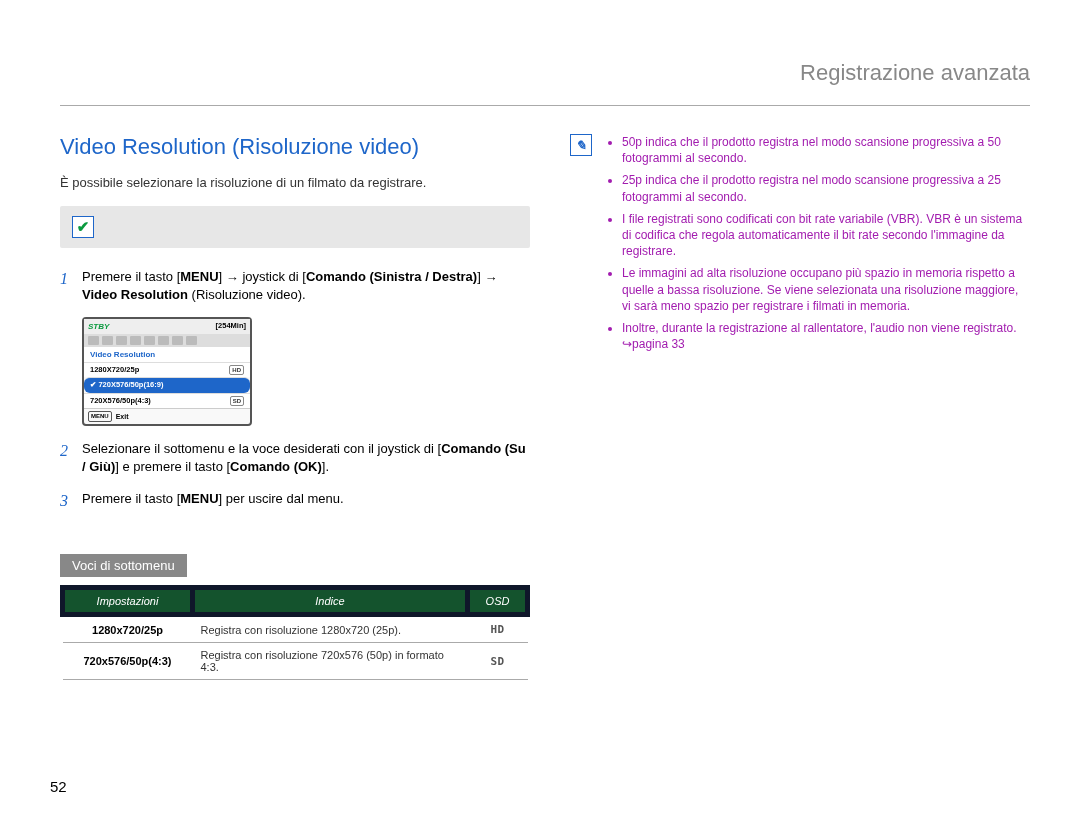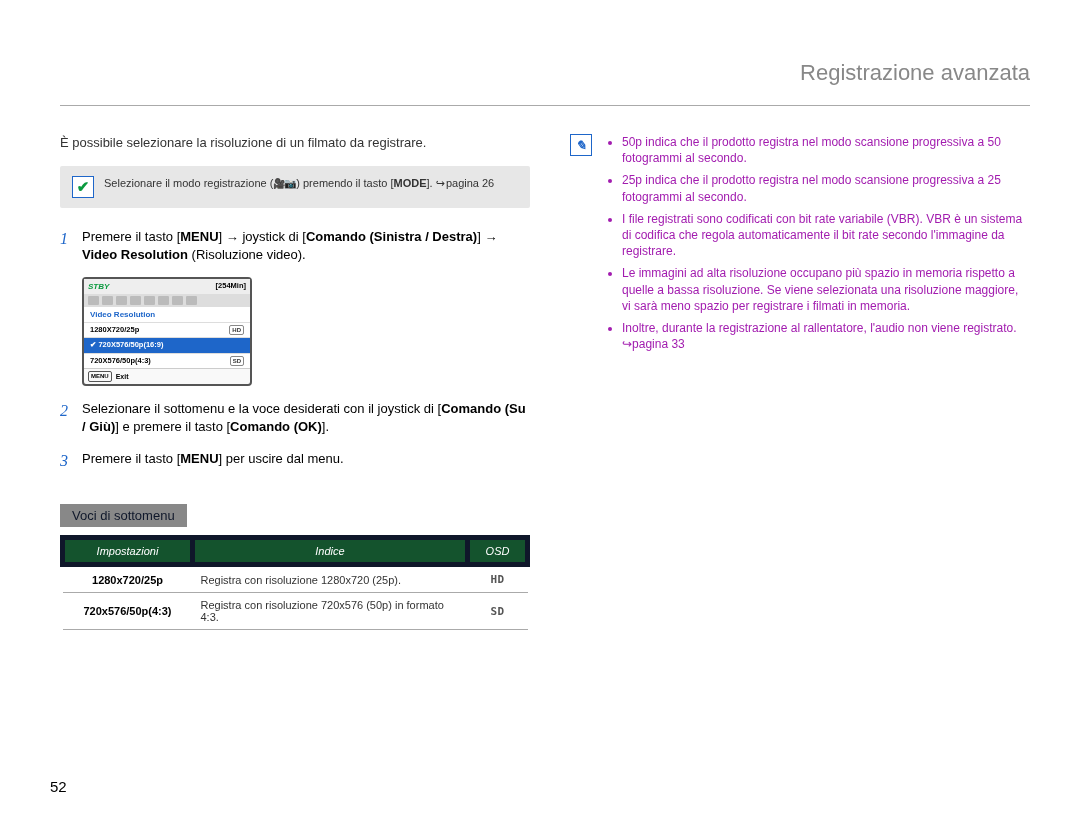--- a/index.html
+++ b/index.html
@@ -108,36 +108,36 @@
     background:#bbb; border-radius:1px;
   }
   .lcd-title {
     color: #1e66c9; font-size: 8px; padding:2px 6px;
     background:#fff;
   }
   .lcd-item {
     display:flex; justify-content:space-between; align-items:center;
     padding:2px 6px; background:#fff; border-top:1px solid #ddd;
   }
-  .lcd-item.selected { background:#1e66c9; color:#fff; }
+  .lcd-item.selected { background:#1e66c9; color:#fff;border-radius:6px; }
   .lcd-badge {
     border:1px solid #888; border-radius:2px; font-size:6px;
     padding:0 2px; background:#fff; color:#333;
   }
   .lcd-exit {
     display:flex; gap:4px; align-items:center;
     padding:2px 4px; border-top:1px solid #ccc; font-size:7px;
   }
   .lcd-exit .menubtn{
     border:1px solid #555; border-radius:2px; font-size:6px; padding:0 2px;
   }
   .subhead {
-    background: #888; color:#0f172a;
+    background: #888; color:#ffffff;
     display:inline-block; padding:4px 12px;
-    font-size:13px; margin-top:22px; margin-bottom:8px;
+    font-size:13px; margin-top:32px; margin-bottom:8px;
   }
   table.sub {
     width: 100%;
     border-collapse: collapse;
     font-size: 11px;
   }
   table.sub th {
     background: #14532d; color:#fff;
     font-weight: normal;
     padding: 5px 6px;
@@ -195,27 +195,25 @@
     letter-spacing:-1px;
   }
 </style>
 </head>
 <body>
 
 <div class="header-right">Registrazione avanzata</div>
 
 <div class="columns">
   <div class="col-left">
+    <div class="section-title">Video Resolution (Risoluzione video)</div>
     <div class="intro">È possibile selezionare la risoluzione di un filmato da registrare.</div>
 
     <div class="note-box">
       <div class="note-icon green-check">✔</div>
-      <div>
-        <span>Selezionare il modo registrazione (</span><span class="cam-icons"></span><span>) premendo il tasto [</span><span class="b">MODE</span><span>]. </span><span class="arrow-icon"></span><span>pagina 26</span>
-      </div>
     </div>
 
     <ol class="steps">
       <li>
         <div class="step1-wrap">
           <div class="step1-text">
             <span>Premere il tasto [</span><span class="b">MENU</span><span>] → joystick di [</span><span class="b">Comando (Sinistra / Destra)</span><span>] → </span><span class="b">Video Resolution</span><span> (Risoluzione video).</span>
           </div>
           <div class="lcd">
             <div class="lcd-top">

